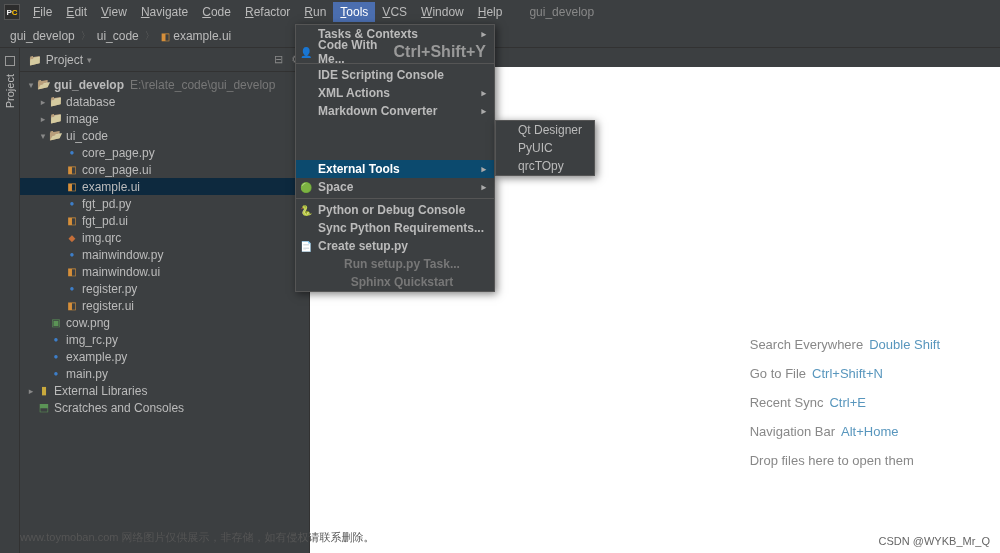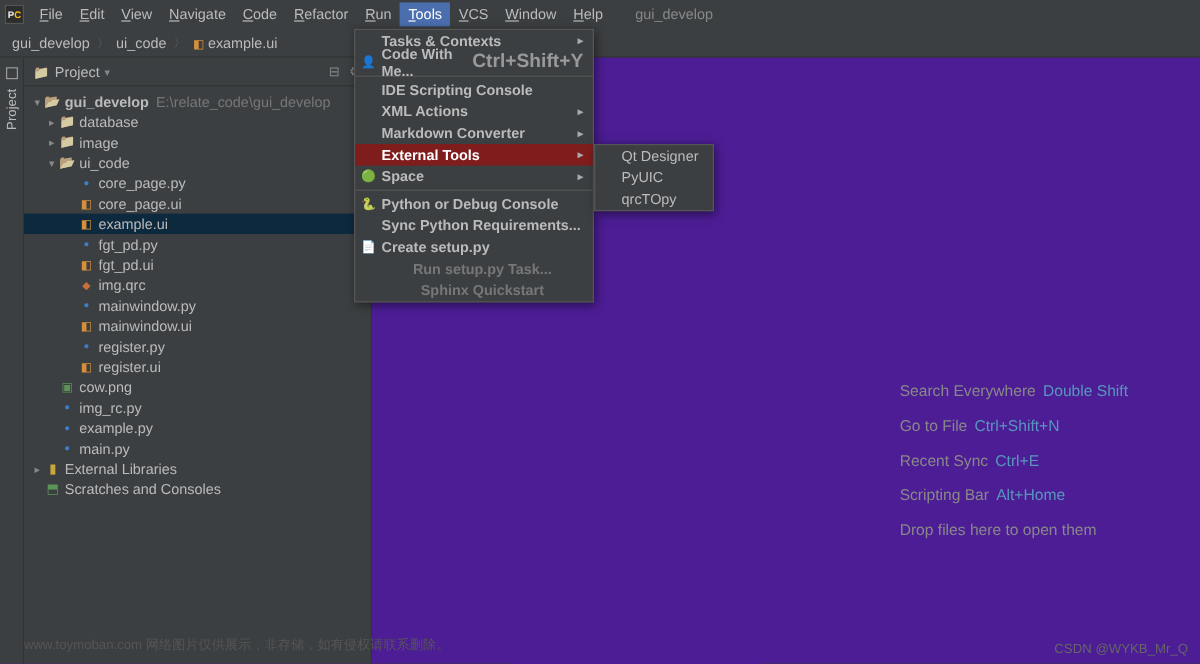--- a/index.html
+++ b/index.html
@@ -33,30 +33,30 @@
 .panel-tools { display: flex; gap: 8px; color: #888; font-size: 11px; }
 .tree { flex: 1; padding: 4px 0; overflow: hidden; }
 .tree-row { display: flex; align-items: center; height: 17px; padding-left: 6px; cursor: pointer; white-space: nowrap; }
 .tree-row.selected { background: #0d293e; }
 .tree-row .arrow { width: 10px; font-size: 9px; color: #888; display: inline-block; text-align: center; }
 .tree-row .ficon { width: 16px; display: inline-flex; align-items: center; justify-content: center; font-size: 11px; }
 .tree-row .label { margin-left: 2px; }
 .tree-row .hint { color: #777; margin-left: 6px; font-size: 12px; }
 .ind1 { padding-left: 18px; } .ind2 { padding-left: 34px; }
 
-.editor-area { flex: 1; background: #4c1d95; position: relative; }
+.editor-area { flex: 1; background: #ffffff; position: relative; margin-top: 19px; }
 .welcome { position: absolute; right: 60px; top: 270px; display: flex; flex-direction: column; gap: 14px; }
 .welcome-row { color: #888; font-size: 13px; }
 .welcome-row .shortcut { color: #5896bd; margin-left: 6px; }
 
 .dropdown { position: absolute; background: #3c3f41; border: 1px solid #555; box-shadow: 2px 2px 8px rgba(0,0,0,0.5); z-index: 100; }
 .dropdown.tools { left: 295px; top: 24px; width: 200px; font-weight: bold; }
 .dropdown.submenu { left: 495px; top: 120px; width: 100px; }
 .dd-item { display: flex; align-items: center; height: 18px; padding: 0 8px 0 22px; position: relative; cursor: pointer; font-size: 12px; }
-.dd-item.highlighted { background: #7f1d1d; color: #fff; }
+.dd-item.highlighted { background: #0c4a6e; color: #fff; margin-top: 40px; }
 .dd-item .dd-icon { position: absolute; left: 4px; width: 14px; text-align: center; font-size: 10px; }
 .dd-item .dd-arrow { margin-left: auto; font-size: 9px; color: #aaa; }
 .dd-item .dd-shortcut { margin-left: auto; color: #999; font-size: 16px; }
 .dd-item.disabled { color: #777; justify-content: center; }
 .dd-sep { height: 1px; background: #555; margin: 2px 0; }
 
 .watermark { position: absolute; bottom: 6px; right: 10px; color: #666; font-size: 11px; }
 .watermark2 { position: absolute; bottom: 8px; left: 20px; color: #555; font-size: 11px; }
 
 .ficon.folder::before { content: "📁"; filter: grayscale(0.6) brightness(0.9); font-size: 11px; }
@@ -227,21 +227,21 @@
           <span class="label">Scratches and Consoles</span>
         </div>
       </div>
   </div>
 
   <div class="editor-area">
     <div class="welcome" id="welcome">
         <div class="welcome-row"><span>Search Everywhere</span><span class="shortcut">Double Shift</span></div>
         <div class="welcome-row"><span>Go to File</span><span class="shortcut">Ctrl+Shift+N</span></div>
         <div class="welcome-row"><span>Recent Sync</span><span class="shortcut">Ctrl+E</span></div>
-        <div class="welcome-row"><span>Scripting Bar</span><span class="shortcut">Alt+Home</span></div>
+        <div class="welcome-row"><span>Navigation Bar</span><span class="shortcut">Alt+Home</span></div>
         <div class="welcome-row"><span>Drop files here to open them</span></div>
       </div>
   </div>
 </div>
 
 <div class="dropdown tools" id="tools-menu">
     <div class="dd-item">
       <span>Tasks &amp; Contexts</span>
       <span class="dd-arrow">▸</span>
     </div>

